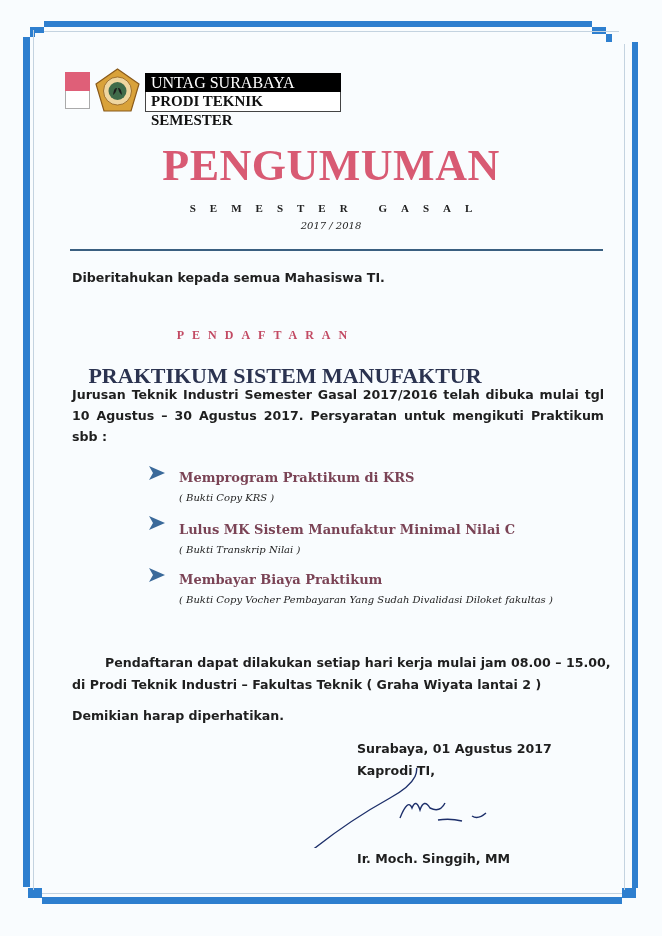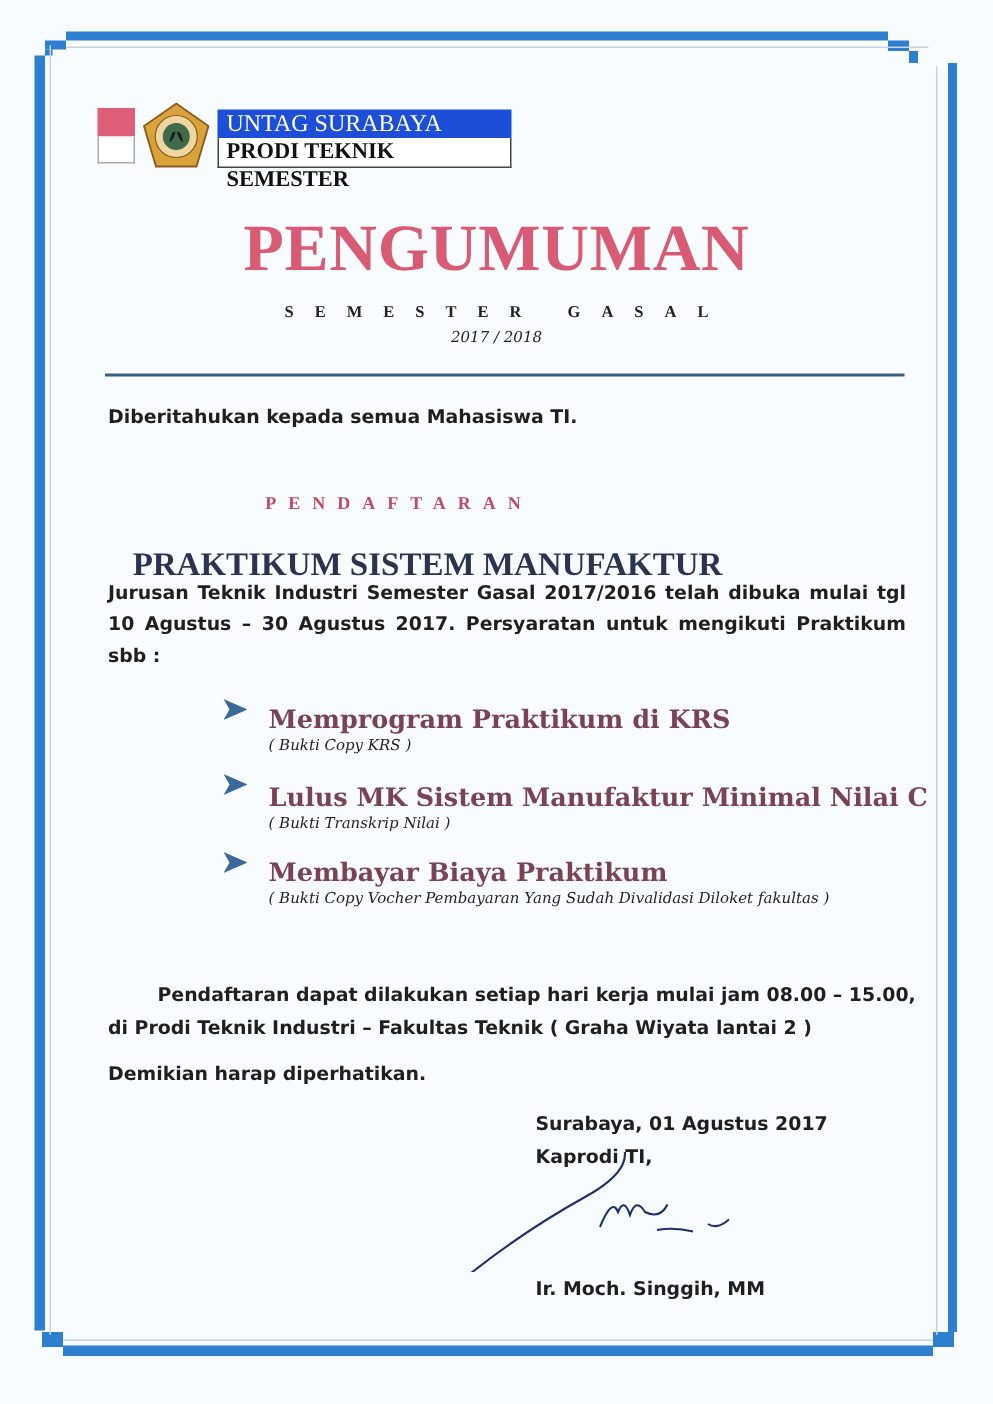--- a/index.html
+++ b/index.html
@@ -4,39 +4,39 @@
 <style>
   html,body{margin:0;padding:0;}
   body{width:662px;height:936px;background:#f9fcfe;position:relative;overflow:hidden;
        font-family:"Liberation Sans",sans-serif;color:#1b1b1b;}
   .bar{position:absolute;background:#2e7fcf;}
   .thin{position:absolute;background:#c4d3e0;}
   
   .flag-red{position:absolute;left:65px;top:72px;width:25px;height:19px;background:#df5f78;}
   .flag-white{position:absolute;left:65px;top:91px;width:25px;height:18px;background:#fff;border:1px solid #aaa;border-top:none;box-sizing:border-box;}
   .emblem{position:absolute;left:95px;top:68px;width:45px;height:44px;}
-  .brand-top{position:absolute;left:145px;top:73px;width:196px;height:19px;background:#1d4ed8;color:#fff;
+  .brand-top{position:absolute;left:145px;top:73px;width:196px;height:19px;background:#000000;color:#fff;
        font-family:"Liberation Serif",serif;font-size:16px;line-height:19px;padding-left:6px;box-sizing:border-box;}
   .brand-bot{position:absolute;left:145px;top:92px;width:196px;height:20px;background:#fff;border:1px solid #444;border-top:none;
        color:#111;font-family:"Liberation Serif",serif;font-weight:bold;font-size:15px;line-height:19px;padding-left:5px;box-sizing:border-box;}
   .title{position:absolute;left:0;width:662px;top:141px;text-align:center;font-family:"Liberation Serif",serif;
        font-weight:bold;font-size:44px;color:#d85a73;letter-spacing:0.5px;line-height:50px;}
   .sub{position:absolute;left:0;width:662px;top:202px;text-align:center;font-family:"Liberation Serif",serif;
        font-weight:bold;font-size:11px;letter-spacing:14px;color:#222;padding-left:14px;box-sizing:border-box;}
   .year{position:absolute;left:0;width:662px;top:220px;text-align:center;font-family:"DejaVu Serif",serif;font-style:italic;font-size:10px;color:#222;}
   .rule{position:absolute;left:70px;top:249px;width:533px;height:2px;background:#3a5f80;}
   .txt{position:absolute;font-family:"DejaVu Sans",sans-serif;font-weight:bold;font-size:12.6px;color:#1f1f1f;}
   .sec-label{position:absolute;left:0;width:524px;top:328px;text-align:center;font-family:"Liberation Serif",serif;
        font-size:12px;letter-spacing:8px;color:#c24a63;font-weight:bold;padding-left:8px;box-sizing:border-box;}
   .sec-title{position:absolute;left:0;width:570px;top:338px;text-align:center;font-family:"Liberation Serif",serif;
        font-weight:bold;font-size:22px;color:#2b3350;margin-top:25px;}
   .para{position:absolute;left:72px;width:532px;top:384px;font-family:"DejaVu Sans",sans-serif;font-weight:bold;
        font-size:12.6px;line-height:21px;text-align:justify;color:#1f1f1f;}
   .arrow{position:absolute;left:149px;width:16px;height:14px;}
-  .req{position:absolute;left:179px;font-family:"DejaVu Serif",serif;font-weight:bold;font-size:17px;color:#7a4355;}
+  .req{position:absolute;left:179px;font-family:"DejaVu Serif",serif;font-weight:bold;font-size:13px;color:#7a4355;}
   .note{position:absolute;left:179px;font-family:"DejaVu Serif",serif;font-style:italic;font-size:10px;color:#222;}
   .sig{position:absolute;left:290px;top:768px;width:240px;height:80px;}
 </style>
 </head>
 <body>
 
 <div>
   <div class="bar" style="left:44px;top:21px;width:548px;height:6px;"></div>
   <div class="bar" style="left:30px;top:27px;width:14px;height:6px;"></div>
   <div class="bar" style="left:23px;top:37px;width:7px;height:850px;"></div>

